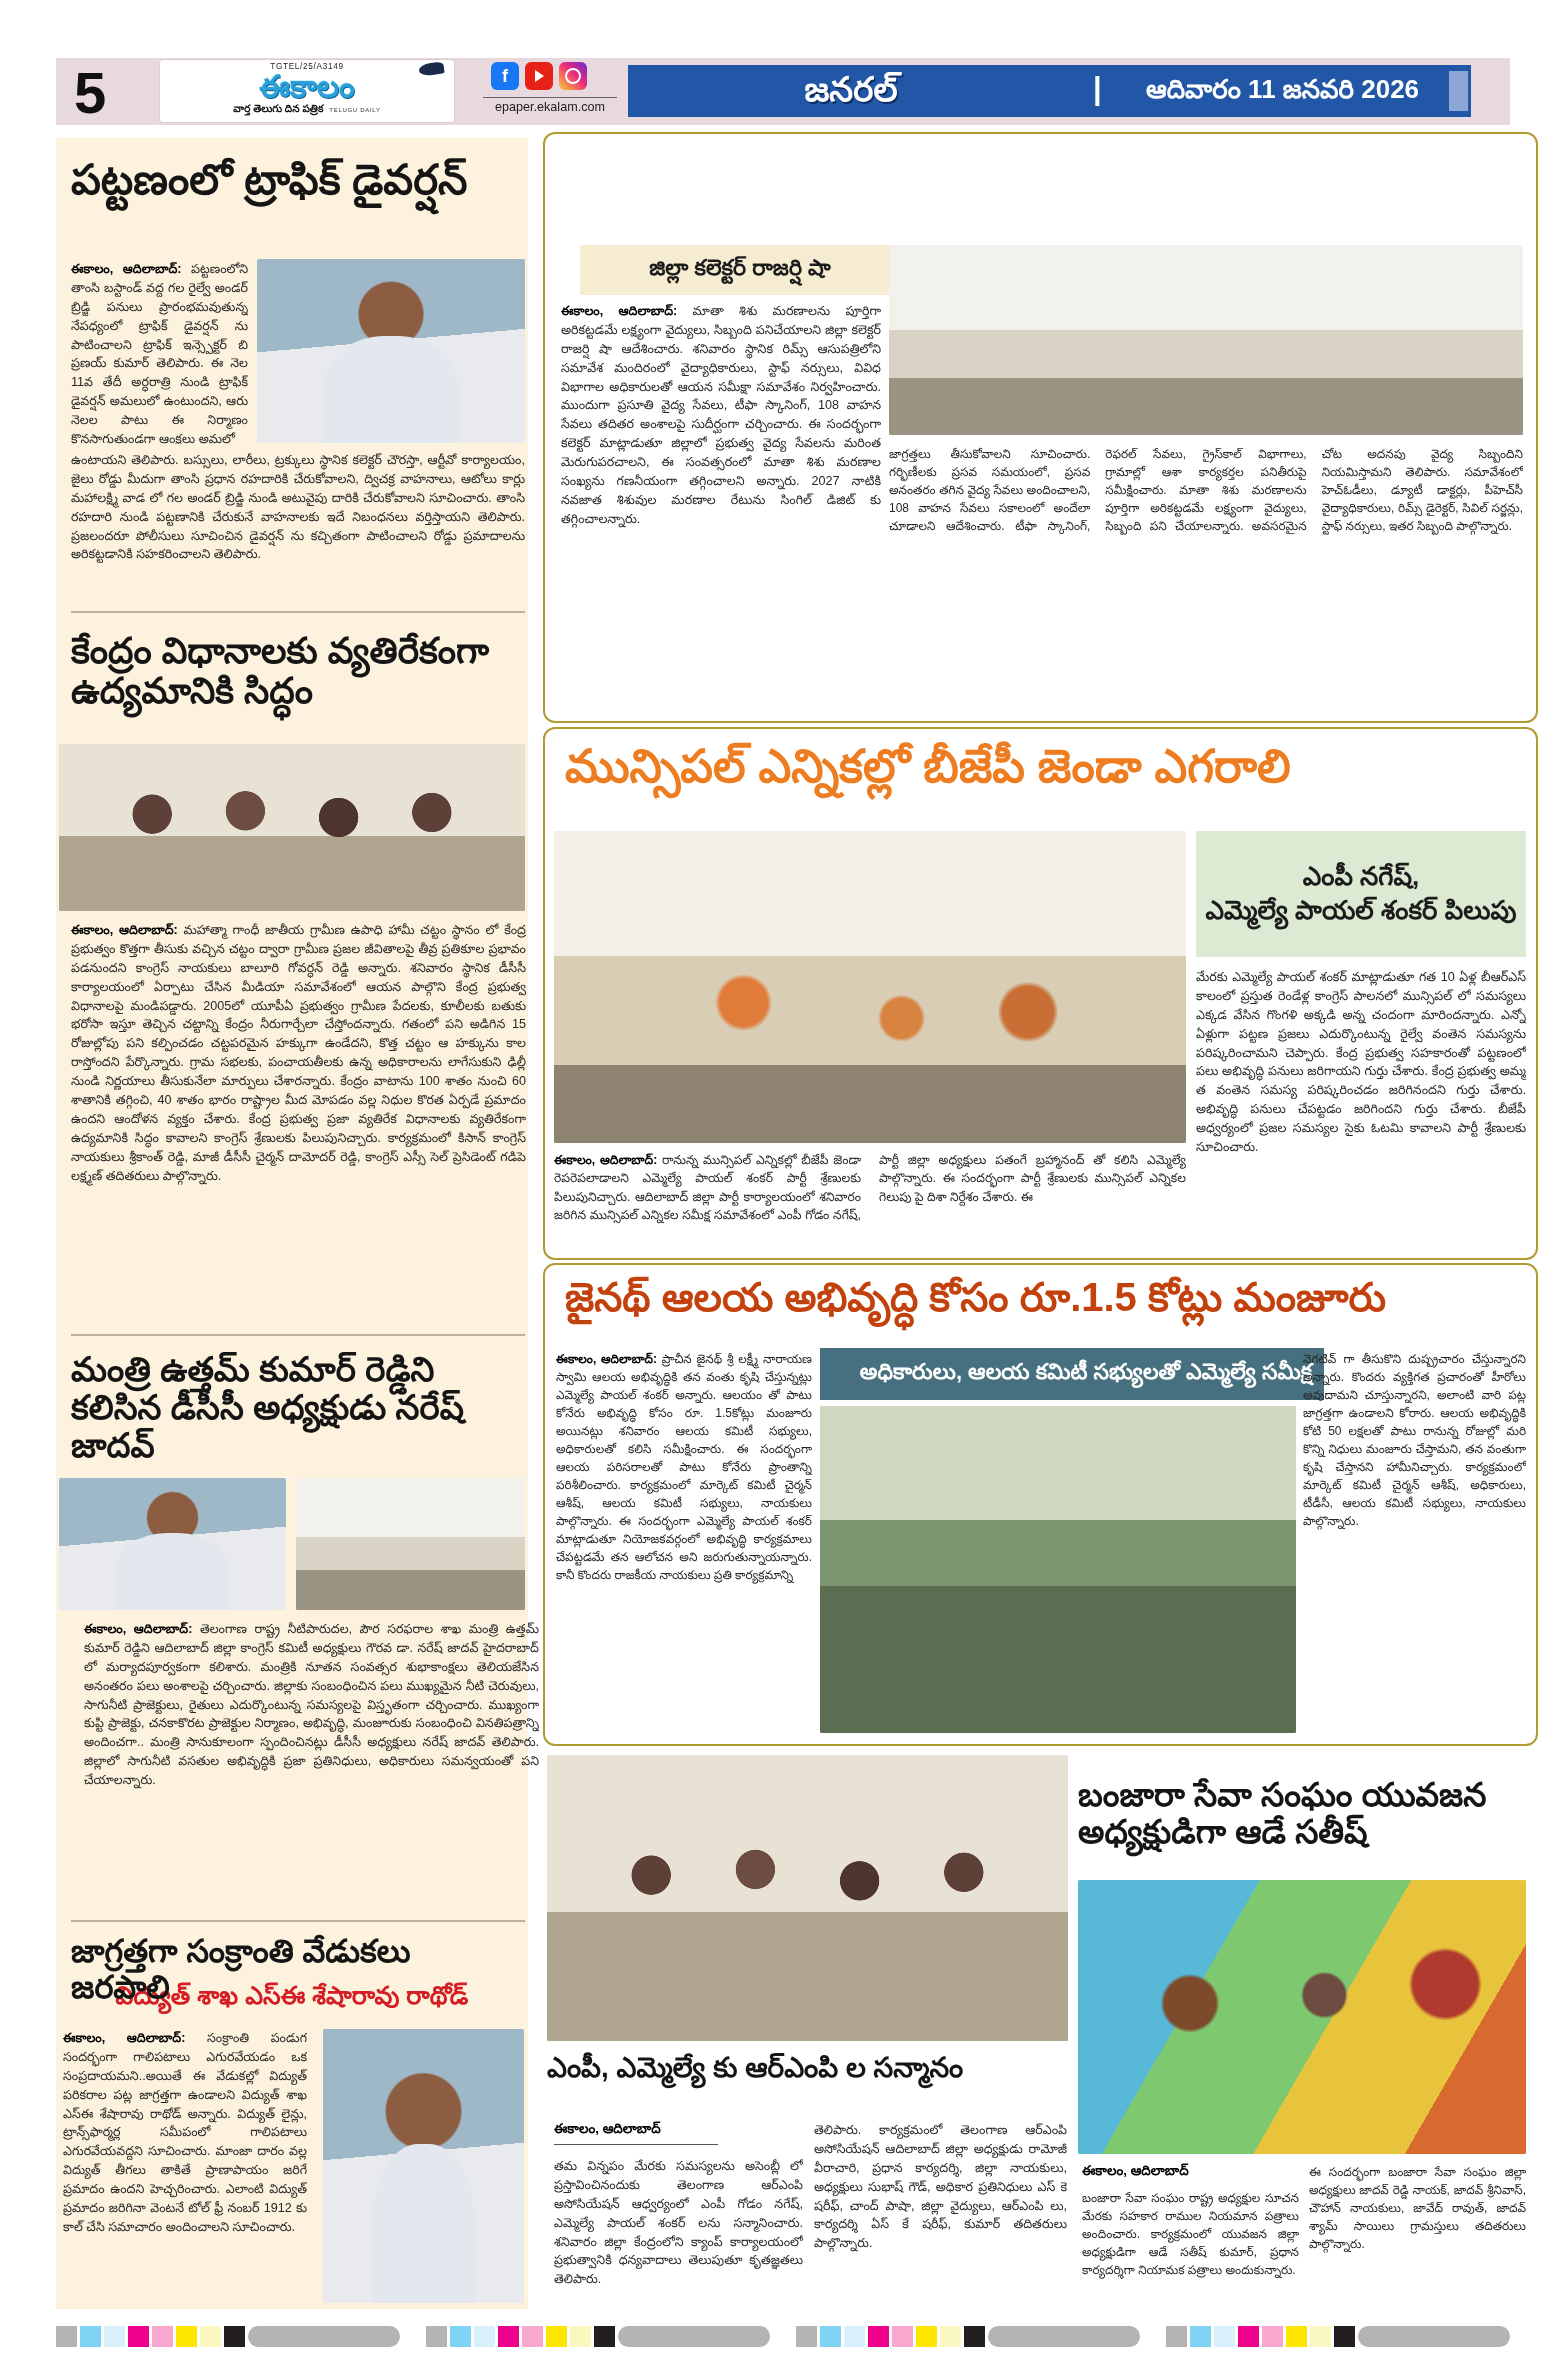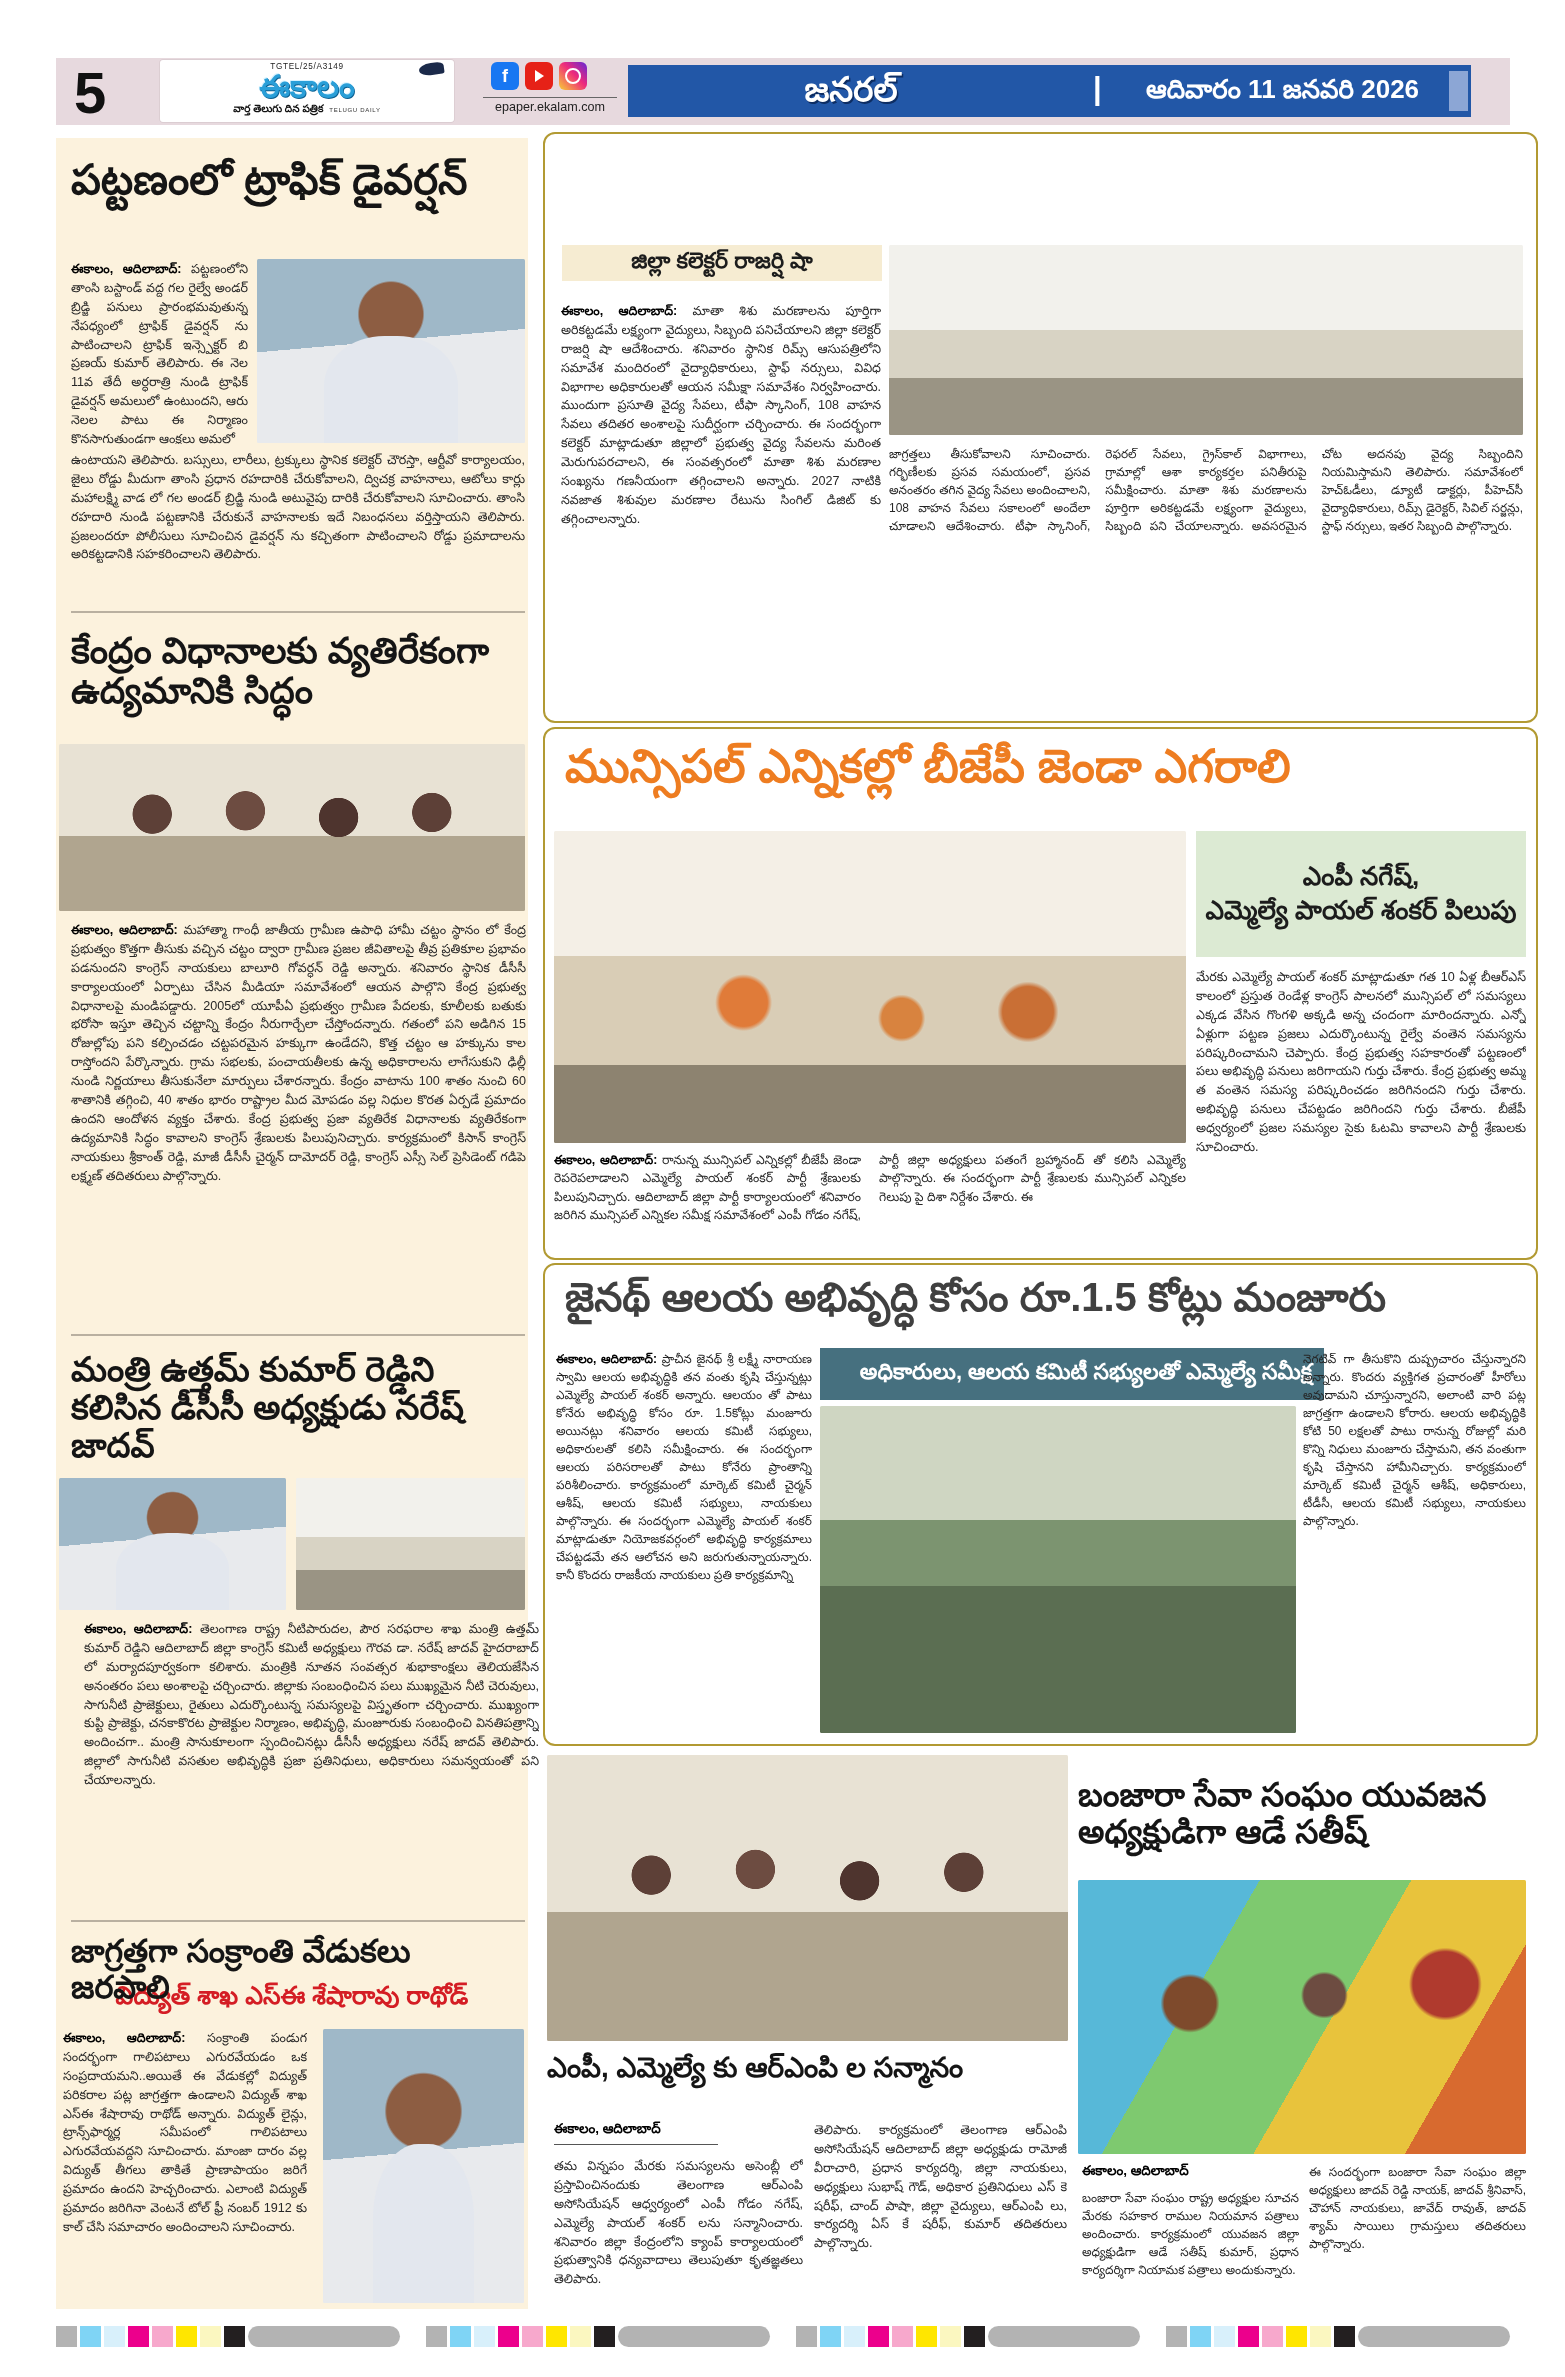--- a/index.html
+++ b/index.html
@@ -27,21 +27,21 @@
   .bluebar{background:#2257a7;}
   .banner-word{font-size:34px;font-weight:bold;color:#fff;text-shadow:1.5px 2.2px 0 #0d2d63;}
   .banner-date{font-size:26px;font-weight:bold;color:#fff;}
   .banner-sep{font-size:31px;color:#fff;font-weight:bold;}
   .banner-sq{background:#8ca6d5;}
   
   .cream{background:#fcf2dd;}
   .hl{font-weight:bold;text-align:left;line-height:1.12;color:#151515;}
   .hl-red{color:#d41d24;}
   .hl-orange{color:#ee7d21;}
-  .hl-magenta{color:#404040;}
+  .hl-magenta{color:#c2410c;}
   .body-txt{font-size:12.6px;line-height:1.5;text-align:justify;overflow:hidden;color:#262626;}
   .body-txt b{color:#000;}
   .divider{background:#b9b0a0;height:1.5px;}
   .subbox-cream{background:#f6ecd2;display:flex;align-items:center;justify-content:center;
                 font-weight:bold;font-size:22px;text-align:center;}
   .subbox-green{background:#dcead3;display:flex;flex-direction:column;align-items:center;justify-content:center;
                 font-weight:bold;font-size:26px;text-align:center;line-height:1.3;}
   .subbar-teal{background:#46707f;color:#fff;display:flex;align-items:center;justify-content:center;
                font-weight:bold;font-size:22px;padding-left:28px;}
   .sub-red{color:#d41d24;font-weight:bold;text-align:center;}
@@ -147,21 +147,21 @@
 
   <div class="abs sub-red" style="left:71px;top:1981px;width:442px;font-size:25px;">విద్యుత్ శాఖ ఎస్ఈ శేషారావు రాథోడ్</div>
   <div class="abs hl" style="left:71px;top:1934px;width:442px;font-size:32px;">జాగ్రత్తగా సంక్రాంతి వేడుకలు జరపాలి</div>
   <div class="abs photo ph-portrait" style="left:323px;top:2029px;width:201px;height:274px;"></div>
   <div class="abs body-txt" style="left:63px;top:2029px;width:244px;height:274px;">
     <b>ఈకాలం, ఆదిలాబాద్: </b>
     <span>సంక్రాంతి పండుగ సందర్భంగా గాలిపటాలు ఎగురవేయడం ఒక సంప్రదాయమని..అయితే ఈ వేడుకల్లో విద్యుత్ పరికరాల పట్ల జాగ్రత్తగా ఉండాలని విద్యుత్ శాఖ ఎస్ఈ శేషారావు రాథోడ్ అన్నారు. విద్యుత్ లైన్లు, ట్రాన్స్‌ఫార్మర్ల సమీపంలో గాలిపటాలు ఎగురవేయవద్దని సూచించారు. మాంజా దారం వల్ల విద్యుత్ తీగలు తాకితే ప్రాణాపాయం జరిగే ప్రమాదం ఉందని హెచ్చరించారు. ఎలాంటి విద్యుత్ ప్రమాదం జరిగినా వెంటనే టోల్ ఫ్రీ నంబర్ 1912 కు కాల్ చేసి సమాచారం అందించాలని సూచించారు.</span>
   </div>
 
   <div class="abs goldbox" style="left:543px;top:132px;width:991px;height:587px;"></div>
-  <div class="abs subbox-cream" style="left:562px;top:245px;width:320px;height:36px;">జిల్లా కలెక్టర్ రాజర్షి షా</div>
+  <div class="abs subbox-cream" style="left:580px;top:245px;width:320px;height:50px;">జిల్లా కలెక్టర్ రాజర్షి షా</div>
   <div class="abs photo ph-meet" style="left:889px;top:245px;width:634px;height:190px;"></div>
   <div class="abs body-txt" style="left:561px;top:302px;width:320px;height:409px;">
     <b>ఈకాలం, ఆదిలాబాద్: </b>
     <span>మాతా శిశు మరణాలను పూర్తిగా అరికట్టడమే లక్ష్యంగా వైద్యులు, సిబ్బంది పనిచేయాలని జిల్లా కలెక్టర్ రాజర్షి షా ఆదేశించారు. శనివారం స్థానిక రిమ్స్ ఆసుపత్రిలోని సమావేశ మందిరంలో వైద్యాధికారులు, స్టాఫ్ నర్సులు, వివిధ విభాగాల అధికారులతో ఆయన సమీక్షా సమావేశం నిర్వహించారు. ముందుగా ప్రసూతి వైద్య సేవలు, టీఫా స్కానింగ్, 108 వాహన సేవలు తదితర అంశాలపై సుదీర్ఘంగా చర్చించారు. ఈ సందర్భంగా కలెక్టర్ మాట్లాడుతూ జిల్లాలో ప్రభుత్వ వైద్య సేవలను మరింత మెరుగుపరచాలని, ఈ సంవత్సరంలో మాతా శిశు మరణాల సంఖ్యను గణనీయంగా తగ్గించాలని అన్నారు. 2027 నాటికి నవజాత శిశువుల మరణాల రేటును సింగిల్ డిజిట్ కు తగ్గించాలన్నారు.</span>
   </div>
   <div class="abs body-txt cols3" style="left:889px;top:445px;width:634px;height:266px;font-size:12px;">జాగ్రత్తలు తీసుకోవాలని సూచించారు. గర్భిణీలకు ప్రసవ సమయంలో, ప్రసవ అనంతరం తగిన వైద్య సేవలు అందించాలని, 108 వాహన సేవలు సకాలంలో అందేలా చూడాలని ఆదేశించారు. టీఫా స్కానింగ్, రెఫరల్ సేవలు, గ్రైస్‌కాల్ విభాగాలు, గ్రామాల్లో ఆశా కార్యకర్తల పనితీరుపై సమీక్షించారు. మాతా శిశు మరణాలను పూర్తిగా అరికట్టడమే లక్ష్యంగా వైద్యులు, సిబ్బంది పని చేయాలన్నారు. అవసరమైన చోట అదనపు వైద్య సిబ్బందిని నియమిస్తామని తెలిపారు. సమావేశంలో హెచ్ఓడీలు, డ్యూటీ డాక్టర్లు, పీహెచ్‌సీ వైద్యాధికారులు, రిమ్స్ డైరెక్టర్, సివిల్ సర్జన్లు, స్టాఫ్ నర్సులు, ఇతర సిబ్బంది పాల్గొన్నారు.</div>
 
   <div class="abs goldbox" style="left:543px;top:727px;width:991px;height:529px;"></div>
   <div class="abs hl hl-orange" style="left:565px;top:741px;width:944px;font-size:46px;">మున్సిపల్ ఎన్నికల్లో  బీజేపీ జెండా ఎగరాలి</div>
   <div class="abs photo ph-hall" style="left:554px;top:831px;width:632px;height:312px;"></div>

